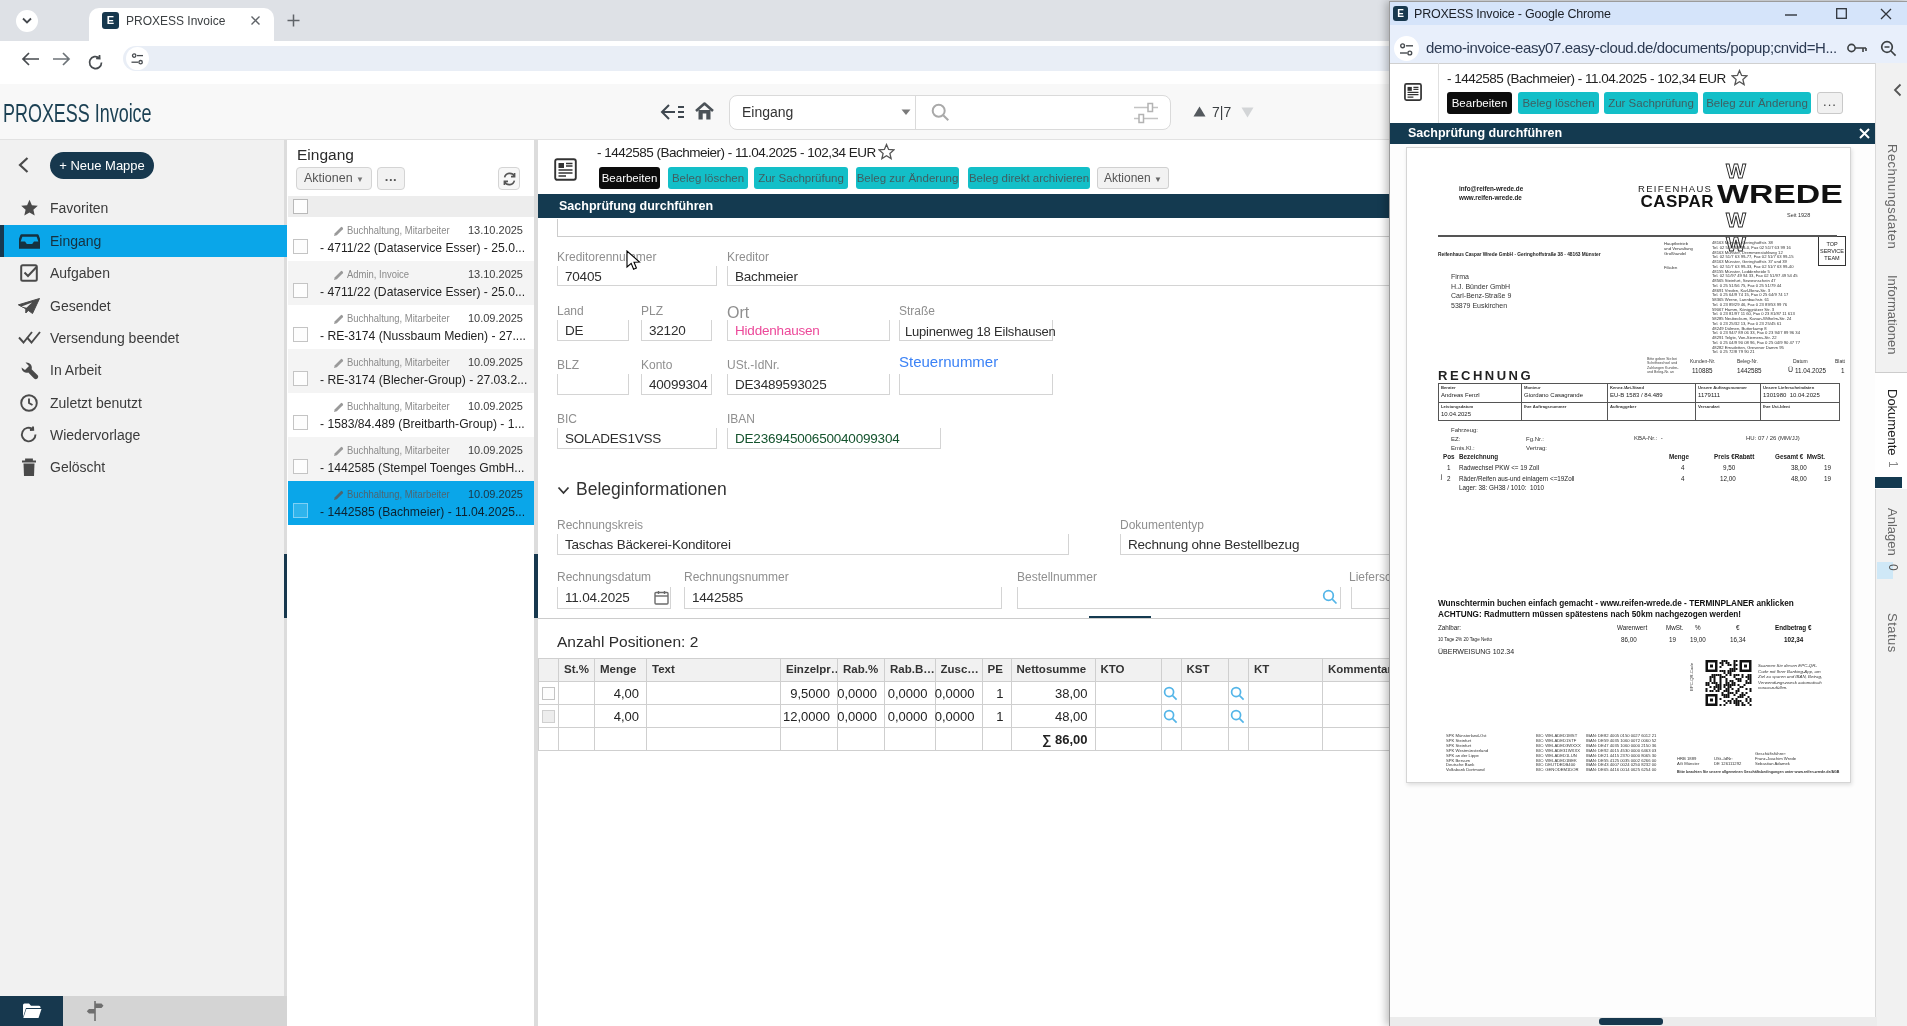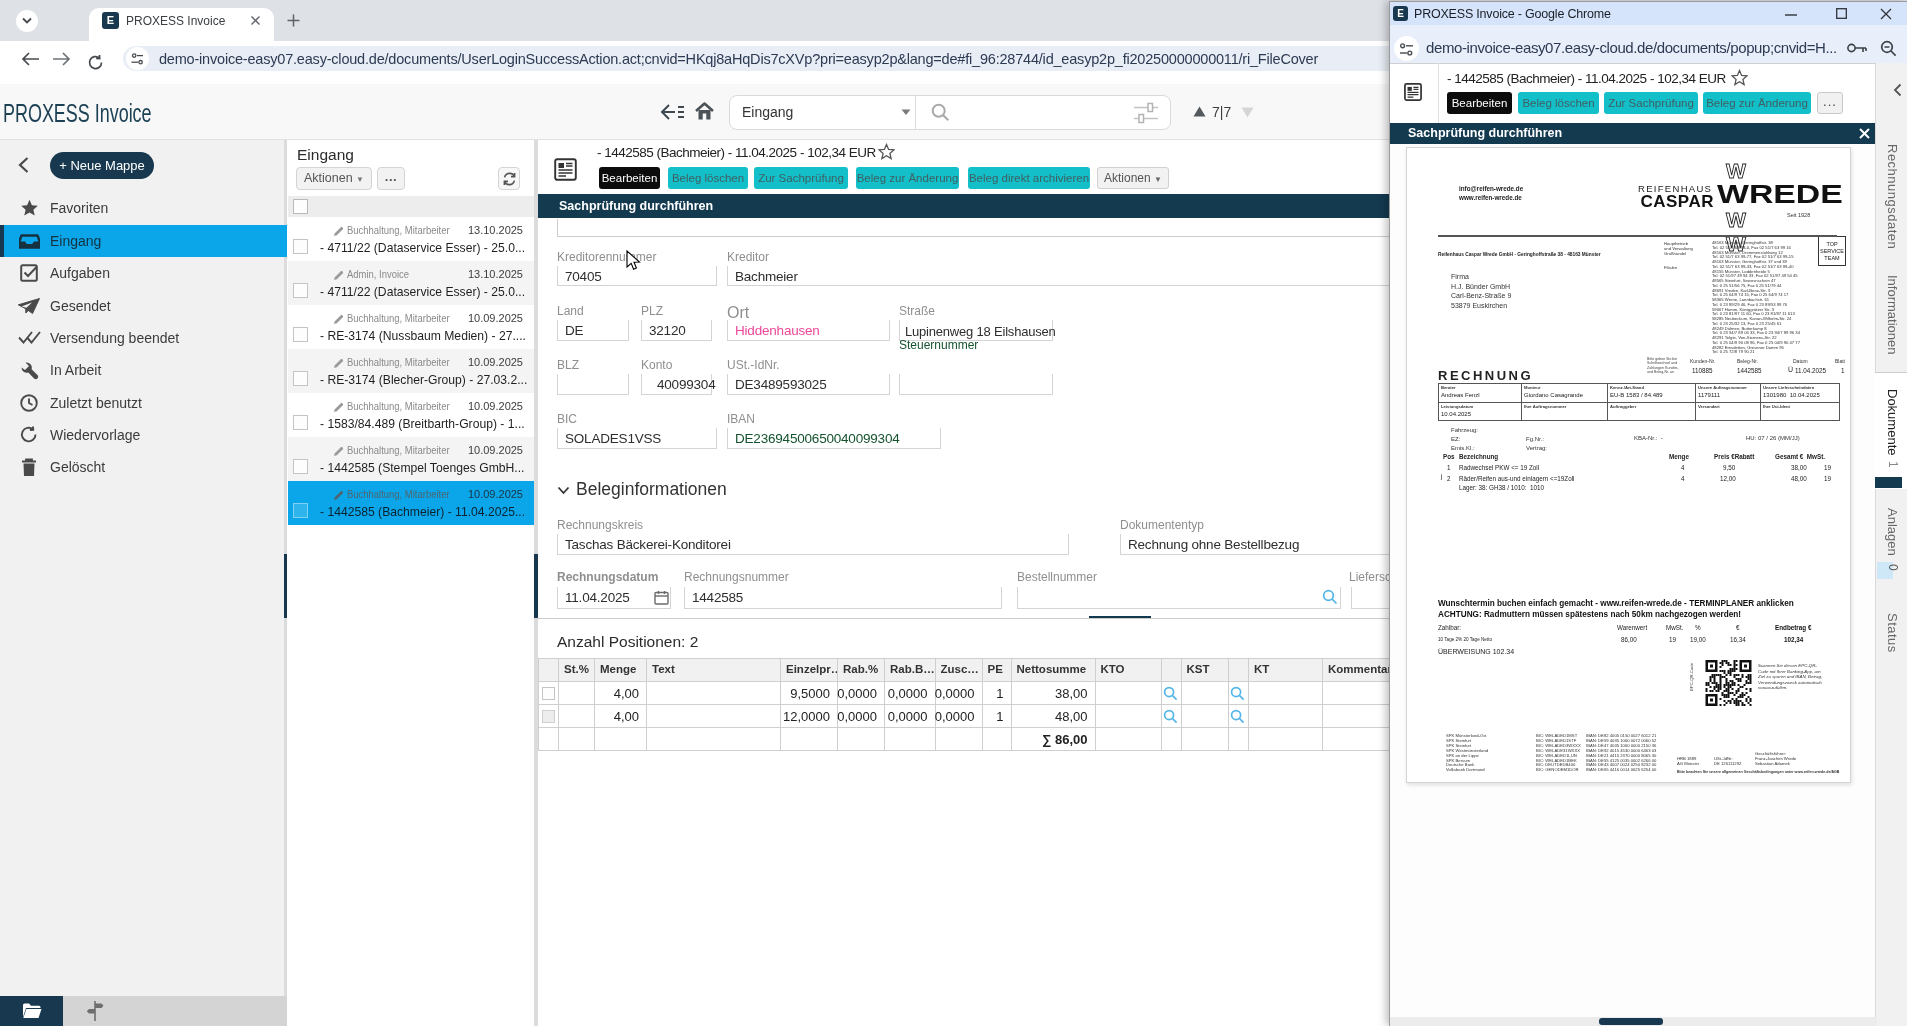--- a/index.html
+++ b/index.html
@@ -39,21 +39,20 @@
       <path d="M14.5 8.5 A6 6 0 1 1 12.3 3.9 M12.5 1 L12.7 4.6 L9.1 4.5" stroke="#474b4f" stroke-width="1.7" fill="none"></path>
     </svg>
 <div class="abs" style="left:123px;top:46px;width:1790px;height:25px;background:#e9eef6;border-radius:13px;"></div>
 <div class="abs" style="left:126px;top:47px;width:23px;height:23px;border-radius:50%;background:#fff;"></div>
 <svg class="abs" style="left:131px;top:53px;" width="13" height="12" viewBox="0 0 13 12">
       <circle cx="3.2" cy="2.6" r="1.7" fill="none" stroke="#474b4f" stroke-width="1.3"></circle>
       <path d="M6 2.6 H12" stroke="#474b4f" stroke-width="1.3"></path>
       <circle cx="9.6" cy="9.2" r="1.7" fill="none" stroke="#474b4f" stroke-width="1.3"></circle>
       <path d="M0.5 9.2 H7" stroke="#474b4f" stroke-width="1.3"></path>
     </svg>
-<div class="abs" style="left:159px;top:51px;width:1230px;font-size:14.5px;color:#2c3a52;letter-spacing:-0.2px;white-space:nowrap;overflow:hidden;">demo-invoice-easy07.easy-cloud.de/documents/UserLoginSuccessAction.act;cnvid=HKqj8aHqDis7cXVp?pri=easyp2p&amp;lang=de#fi_96:28744/id_easyp2p_fi20250000000011/ri_FileCover</div>
 
 <div class="abs" style="left:0;top:84px;width:1907px;height:56px;background:#f8f8f8;border-bottom:1px solid #e2e2e2;"></div>
 <div class="abs" style="left:3px;top:98px;font-size:26px;color:#1c4154;transform:scaleX(0.69);transform-origin:left;white-space:nowrap;">PROXESS Invoice</div>
 <svg class="abs" style="left:659px;top:103px;" width="26" height="18" viewBox="0 0 26 18">
       <path d="M10 2 L3 9 L10 16" stroke="#3f4850" stroke-width="2" fill="none"></path>
       <path d="M3 9 H16" stroke="#3f4850" stroke-width="2"></path>
       <path d="M19 4 H25 M19 9 H25 M19 14 H25" stroke="#3f4850" stroke-width="2"></path>
     </svg>
 <svg class="abs" style="left:694px;top:101px;" width="21" height="20" viewBox="0 0 21 20">
       <path d="M2 10 L10.5 2.5 L19 10" stroke="#4b5258" stroke-width="2.6" fill="none" stroke-linejoin="round"></path>
@@ -259,46 +258,46 @@
 <div class="abs" style="left:727px;top:320px;width:163px;height:21px;border:1px solid #d4d4d4;border-top:none;"></div>
 <div class="abs" style="left:899px;top:320px;width:154px;height:21px;border:1px solid #d4d4d4;border-top:none;"></div>
 <div class="abs" style="left:565px;top:323px;font-size:13.5px;letter-spacing:-0.2px;color:#2e2e2e;">DE</div>
 <div class="abs" style="left:649px;top:323px;font-size:13.5px;letter-spacing:-0.2px;color:#2e2e2e;">32120</div>
 <div class="abs" style="left:735px;top:323px;font-size:13.5px;letter-spacing:-0.2px;color:#ec4899;">Hiddenhausen</div>
 <div class="abs" style="left:905px;top:324px;font-size:13px;letter-spacing:-0.2px;color:#2e2e2e;">Lupinenweg 18 Eilshausen</div>
 
 <div class="abs" style="left:557px;top:358px;font-size:12px;color:#8f8f8f;">BLZ</div>
 <div class="abs" style="left:641px;top:358px;font-size:12px;color:#8f8f8f;">Konto</div>
 <div class="abs" style="left:727px;top:358px;font-size:12px;color:#8f8f8f;text-align:center;">USt.-IdNr.</div>
-<div class="abs" style="left:899px;top:338px;font-size:12px;color:#14532d;">Steuernummer</div>
+<div class="abs" style="left:899px;top:353px;font-size:15px;color:#3b82f6;">Steuernummer</div>
 <div class="abs" style="left:557px;top:374px;width:72px;height:21px;border:1px solid #d4d4d4;border-top:none;"></div>
 <div class="abs" style="left:641px;top:374px;width:71px;height:21px;border:1px solid #d4d4d4;border-top:none;"></div>
 <div class="abs" style="left:727px;top:374px;width:163px;height:21px;border:1px solid #d4d4d4;border-top:none;"></div>
 <div class="abs" style="left:899px;top:374px;width:154px;height:21px;border:1px solid #d4d4d4;border-top:none;"></div>
-<div class="abs" style="left:649px;top:377px;font-size:13.5px;letter-spacing:-0.2px;color:#2e2e2e;margin-left:8px;">40099304</div>
+<div class="abs" style="left:649px;top:377px;font-size:13.5px;letter-spacing:-0.2px;color:#2e2e2e;">40099304</div>
 <div class="abs" style="left:735px;top:377px;font-size:13.5px;letter-spacing:-0.2px;color:#2e2e2e;">DE3489593025</div>
 
 <div class="abs" style="left:557px;top:412px;font-size:12px;color:#8f8f8f;">BIC</div>
 <div class="abs" style="left:727px;top:412px;font-size:12px;color:#8f8f8f;">IBAN</div>
 <div class="abs" style="left:557px;top:428px;width:160px;height:21px;border:1px solid #d4d4d4;border-top:none;"></div>
 <div class="abs" style="left:727px;top:428px;width:214px;height:21px;border:1px solid #d4d4d4;border-top:none;"></div>
 <div class="abs" style="left:565px;top:431px;font-size:13.5px;letter-spacing:-0.2px;color:#2e2e2e;">SOLADES1VSS</div>
 <div class="abs" style="left:735px;top:431px;font-size:13.5px;letter-spacing:-0.2px;color:#14532d;">DE23694500650040099304</div>
 
 <svg class="abs" style="left:557px;top:486px;" width="13" height="9" viewBox="0 0 13 9">
       <path d="M1.5 1.5 L6.5 7 L11.5 1.5" stroke="#333" stroke-width="1.8" fill="none"></path>
     </svg>
 <div class="abs" style="left:576px;top:479px;font-size:17.5px;color:#333;">Beleginformationen</div>
 <div class="abs" style="left:557px;top:518px;font-size:12px;color:#8f8f8f;">Rechnungskreis</div>
 <div class="abs" style="left:1120px;top:518px;font-size:12px;color:#8f8f8f;">Dokumententyp</div>
 <div class="abs" style="left:557px;top:534px;width:512px;height:21px;border:1px solid #d4d4d4;border-top:none;"></div>
 <div class="abs" style="left:1120px;top:534px;width:269px;height:21px;border:1px solid #d4d4d4;border-top:none;border-right:none;"></div>
 <div class="abs" style="left:565px;top:537px;font-size:13.5px;letter-spacing:-0.2px;color:#2e2e2e;">Taschas Bäckerei-Konditorei</div>
 <div class="abs" style="left:1128px;top:537px;font-size:13.5px;letter-spacing:-0.2px;color:#2e2e2e;">Rechnung ohne Bestellbezug</div>
-<div class="abs" style="left:557px;top:570px;font-size:12px;color:#8f8f8f;font-weight:bold;">Rechnungsdatum</div>
+<div class="abs" style="left:557px;top:570px;font-size:12px;color:#8f8f8f;">Rechnungsdatum</div>
 <div class="abs" style="left:684px;top:570px;font-size:12px;color:#8f8f8f;">Rechnungsnummer</div>
 <div class="abs" style="left:1017px;top:570px;font-size:12px;color:#8f8f8f;">Bestellnummer</div>
 <div class="abs" style="left:1349px;top:570px;font-size:12px;color:#8f8f8f;">Liefersch</div>
 <div class="abs" style="left:557px;top:587px;width:114px;height:22px;border:1px solid #d4d4d4;border-top:none;"></div>
 <div class="abs" style="left:684px;top:587px;width:318px;height:22px;border:1px solid #d4d4d4;border-top:none;"></div>
 <div class="abs" style="left:1017px;top:587px;width:324px;height:22px;border:1px solid #d4d4d4;border-top:none;"></div>
 <div class="abs" style="left:1351px;top:587px;width:38px;height:22px;border:1px solid #d4d4d4;border-top:none;border-right:none;"></div>
 <div class="abs" style="left:565px;top:590px;font-size:13.5px;letter-spacing:-0.2px;color:#2e2e2e;">11.04.2025</div>
 <div class="abs" style="left:692px;top:590px;font-size:13.5px;letter-spacing:-0.2px;color:#2e2e2e;">1442585</div>
 <svg class="abs" style="left:654px;top:590px;" width="15" height="15" viewBox="0 0 15 15">

